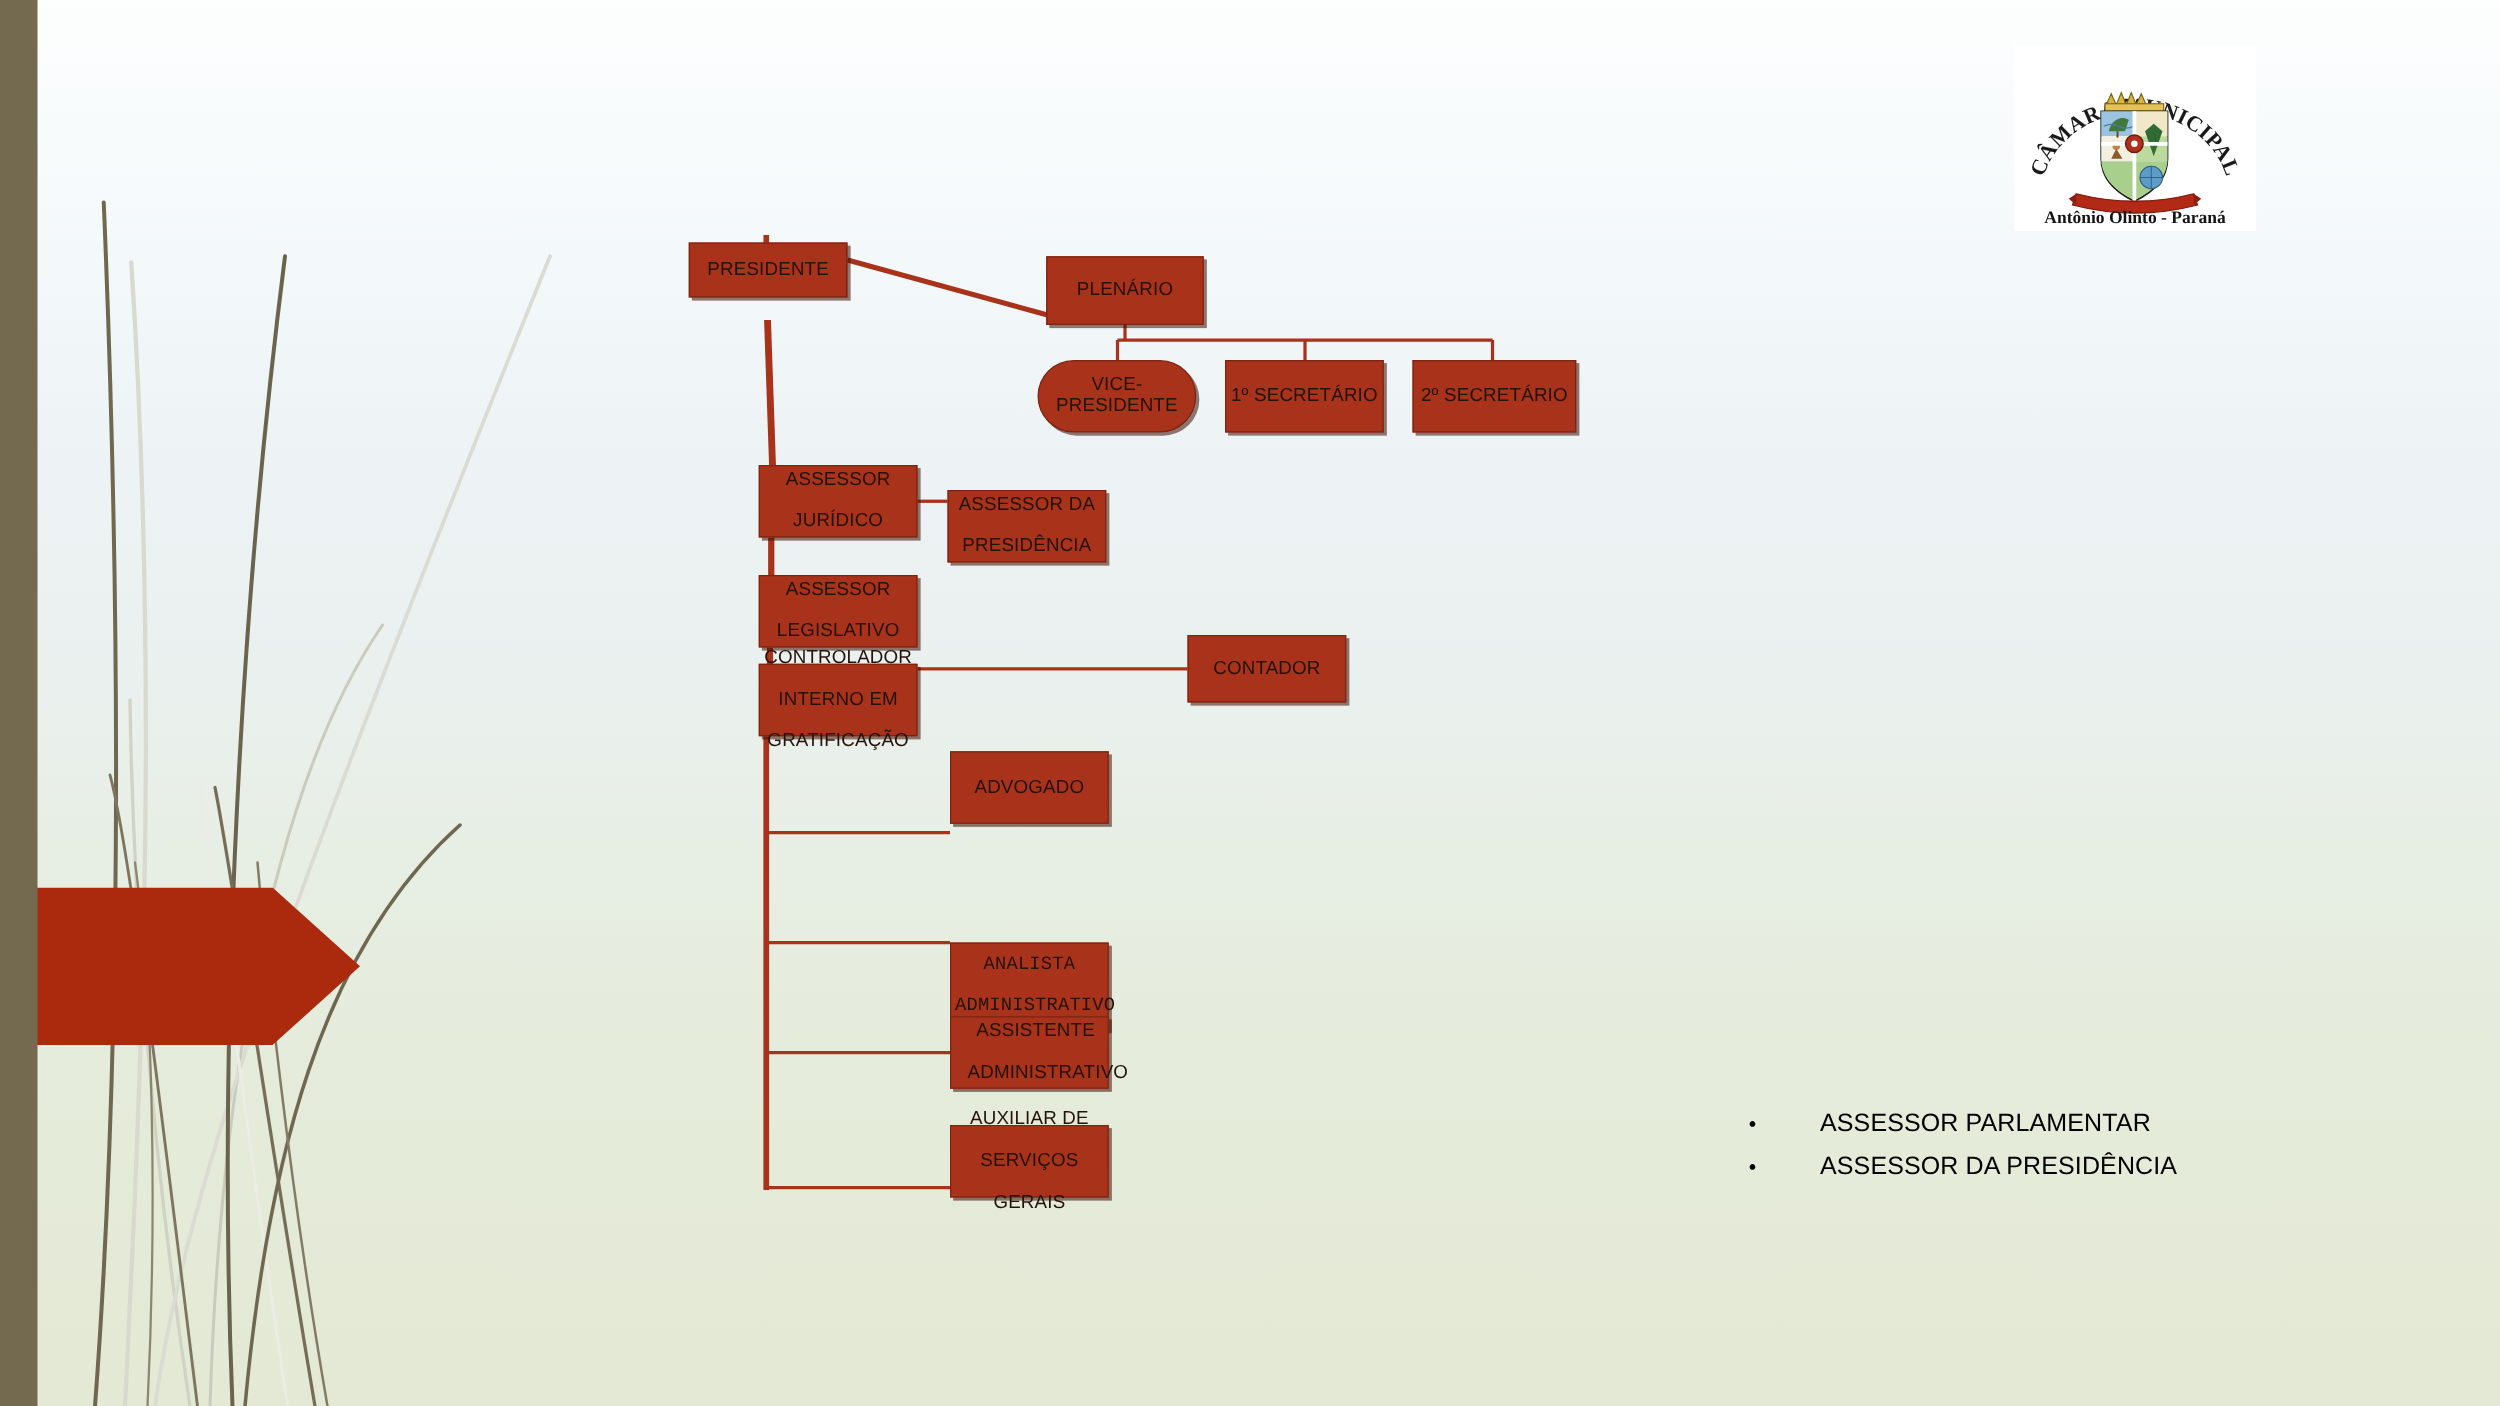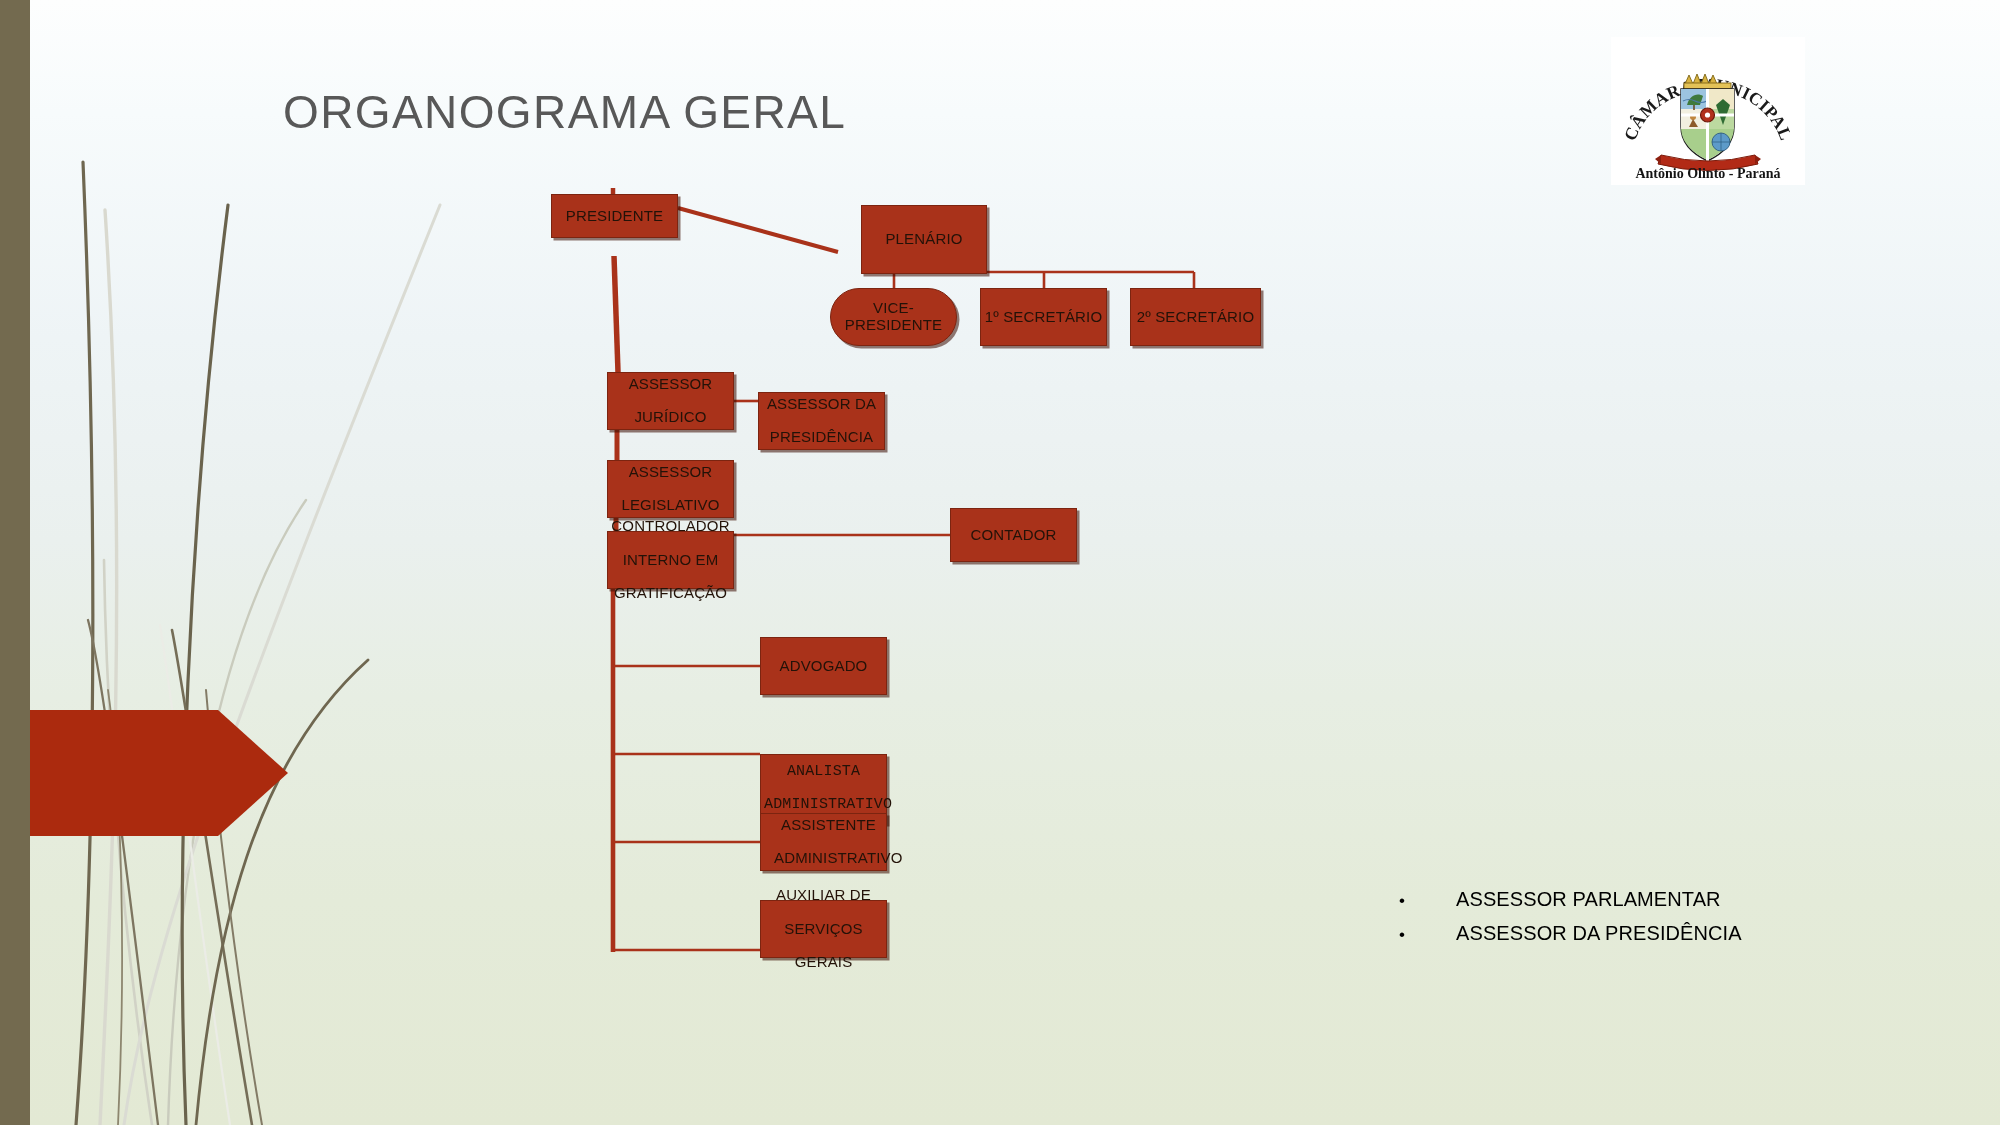--- a/index.html
+++ b/index.html
@@ -136,21 +136,20 @@
       <path d="M 118 1125 C 126 960 122 790 108 690" stroke="#8d866f" stroke-width="1.8"></path>
     </g>
   </svg>
 
   <div id="olive-bar"></div>
 
   <svg id="arrow-banner" viewBox="0 0 288 126" preserveAspectRatio="none">
     <polygon points="0,0 218,0 288,63 218,126 0,126" fill="#ab2a0e"></polygon>
   </svg>
 
-  <div id="page-title">ORGANOGRAMA GERAL</div>
 
   <div id="logo-box">
     <svg id="logo-svg" viewBox="0 0 194 148">
       <defs>
         <path id="arcpath" d="M 24 104 A 76 70 0 0 1 170 104" fill="none"></path>
       </defs>
       <rect x="0" y="0" width="194" height="148" fill="#ffffff"></rect>
 
       <text font-family="'Liberation Serif', serif" font-size="17.5" font-weight="bold" fill="#1a1a1a" letter-spacing="0.4">
         <textPath href="#arcpath" startOffset="50%" text-anchor="middle">CÂMARA MUNICIPAL</textPath>
@@ -233,21 +232,21 @@
         <path d="M 613 754 L 760 754"></path>
         <path d="M 613 842 L 760 842"></path>
         <path d="M 613 950 L 760 950"></path>
       </g>
     </svg>
 
     <div class="node" style="left:551px; top:194px; width:127px; height:44px;">
       <span>PRESIDENTE</span>
     </div>
 
-    <div class="node" style="left:861px; top:205px; width:126px; height:69px;align-items:center;">
+    <div class="node" style="left:837px; top:205px; width:126px; height:55px;align-items:center;">
       <span>PLENÁRIO</span>
     </div>
 
     <div class="node" style="left:830px; top:288px; width:127px; height:58px;border-radius:29px;">
       <span>VICE-PRESIDENTE</span>
     </div>
 
     <div class="node" style="left:980px; top:288px; width:127px; height:58px;">
       <span>1º SECRETÁRIO</span>
     </div>
@@ -269,21 +268,21 @@
     </div>
 
     <div class="node" style="left:607px; top:531px; width:127px; height:58px;">
       <span><span>CONTROLADOR</span><br><span>INTERNO EM</span><br><span>GRATIFICAÇÃO</span></span>
     </div>
 
     <div class="node" style="left:950px; top:508px; width:127px; height:54px;">
       <span>CONTADOR</span>
     </div>
 
-    <div class="node" style="left:760px; top:637px; width:127px; height:58px;">
+    <div class="node" style="left:760px; top:601px; width:127px; height:58px;">
       <span>ADVOGADO</span>
     </div>
 
     <div class="node" style="left:760px; top:754px; width:127px; height:70px;font-family:Liberation Mono, monospace;">
       <span><span>ANALISTA</span><br><span>ADMINISTRATIVO</span></span>
     </div>
 
     <div class="node" style="left:760px; top:813px; width:127px; height:58px;padding-left:13px;">
       <span><span>ASSISTENTE</span><br><span>ADMINISTRATIVO</span></span>
     </div>

